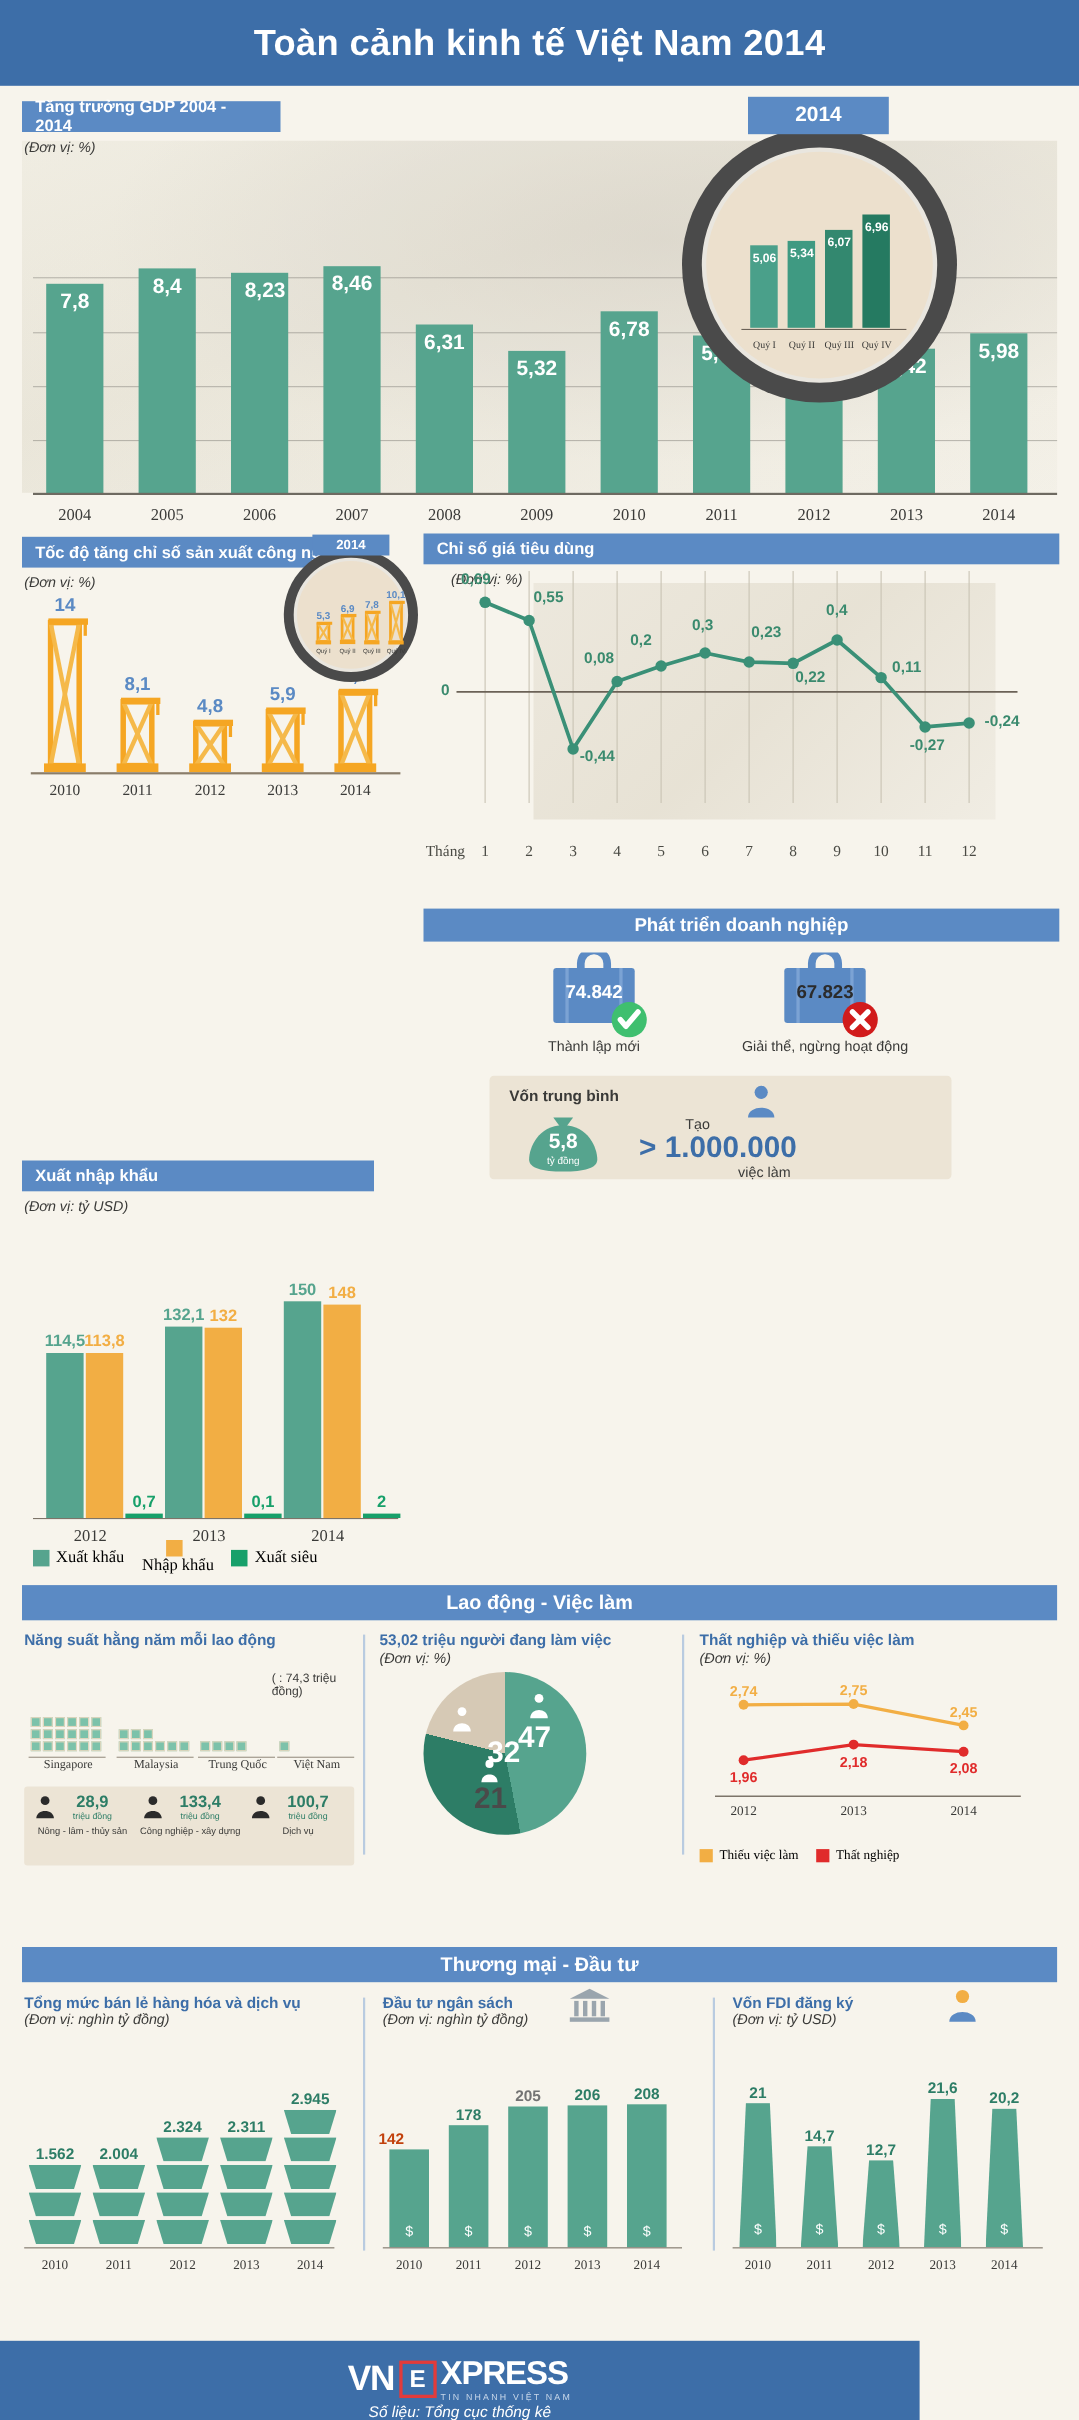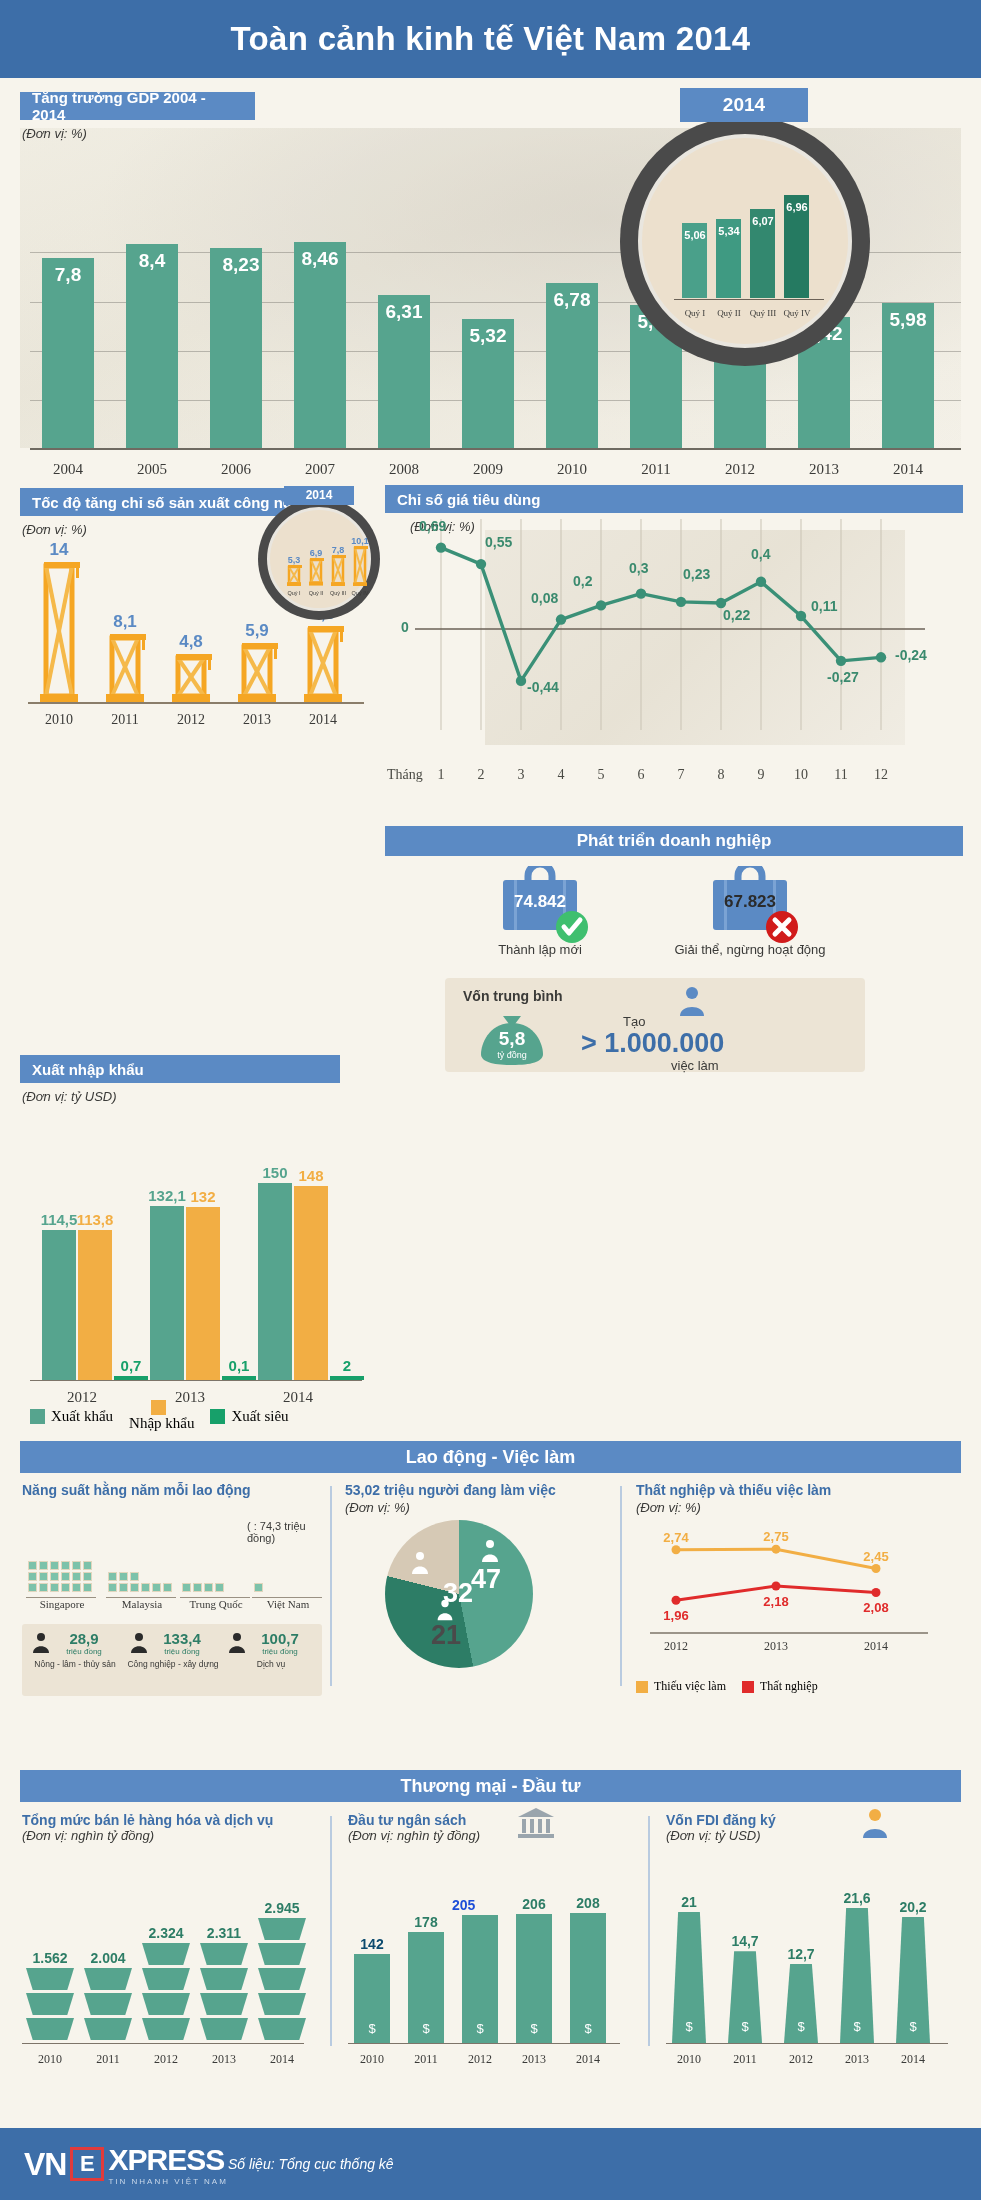--- a/index.html
+++ b/index.html
@@ -83,22 +83,22 @@
 
   .pie-wrap { position:absolute; }
   .pie { width:148px; height:148px; border-radius:50%;
          background:conic-gradient(#56a48e 0deg 169deg, #2d7d66 169deg 284deg, #d6c9b5 284deg 360deg); }
   .pie-num { position:absolute; color:#fff; font-weight:bold; font-size:27px; }
 
   
   .ti-col { position:absolute; }
 
   
-  .ftr { position:absolute; left:0; bottom:0; width:981px; height:72px; background:#3d6ea8;
-         display:flex; align-items:center; justify-content:flex-start; padding:0 24px; }
+  .ftr { position:absolute; left:0; bottom:0; width:836px; height:72px; background:#3d6ea8;
+         display:flex; align-items:center; justify-content:flex-end; padding:0 24px;flex-direction:column; }
   .logo { display:flex; align-items:center; gap:4px; }
   .logo .vn { color:#fff; font-size:32px; font-weight:bold; letter-spacing:-1px; }
   .logo .box { width:34px; height:34px; border:3px solid #e23b3b; display:flex; align-items:center;
                justify-content:center; color:#fff; font-size:22px; font-weight:bold; }
   .src { color:#fff; font-size:14px; font-style:italic; }
 </style>
 </head>
 <body>
 
 <div class="page">
@@ -660,35 +660,35 @@
       <rect x="22" y="13" width="4" height="14" fill="#9aa5ad"></rect>
         <rect x="30" y="13" width="4" height="14" fill="#9aa5ad"></rect>
       <rect x="2" y="28" width="36" height="4" fill="#9aa5ad"></rect>
     </svg>
     <div id="budgetChart" style="position:relative;height:220px;margin-top:6px;">
         <div style="position: absolute; left: 6px; bottom: 26px; width: 36px; height: 88.75px; background: rgb(86, 164, 142);">
           <svg width="16" height="18" viewBox="0 0 16 18" style="position:absolute;left:10px;bottom:6px;">
       <text x="8" y="14" font-size="13" fill="#fff" text-anchor="middle" font-family="Liberation Sans,sans-serif">$</text>
           </svg>
         </div>
-        <div style="position: absolute; left: -4px; bottom: 116.75px; width: 56px; text-align: center; color: #0c4a6e; font-weight: bold; font-size: 14px;">142</div>
+        <div style="position: absolute; left: -4px; bottom: 116.75px; width: 56px; color: #c2410c; font-weight: bold; font-size: 14px;">142</div>
         <div style="position: absolute; left: -4px; bottom: 2px; width: 56px; text-align: center; font-size: 12px; color: rgb(58, 58, 56); font-family: &quot;Liberation Serif&quot;, serif;">2010</div>
         <div style="position: absolute; left: 60px; bottom: 26px; width: 36px; height: 111.25px; background: rgb(86, 164, 142);">
           <svg width="16" height="18" viewBox="0 0 16 18" style="position:absolute;left:10px;bottom:6px;">
       <text x="8" y="14" font-size="13" fill="#fff" text-anchor="middle" font-family="Liberation Sans,sans-serif">$</text>
           </svg>
         </div>
         <div style="position: absolute; left: 50px; bottom: 139.25px; width: 56px; text-align: center; color: rgb(45, 125, 102); font-weight: bold; font-size: 14px;">178</div>
         <div style="position: absolute; left: 50px; bottom: 2px; width: 56px; text-align: center; font-size: 12px; color: rgb(58, 58, 56); font-family: &quot;Liberation Serif&quot;, serif;">2011</div>
         <div style="position: absolute; left: 114px; bottom: 26px; width: 36px; height: 128.125px; background: rgb(86, 164, 142);">
           <svg width="16" height="18" viewBox="0 0 16 18" style="position:absolute;left:10px;bottom:6px;">
       <text x="8" y="14" font-size="13" fill="#fff" text-anchor="middle" font-family="Liberation Sans,sans-serif">$</text>
           </svg>
         </div>
-        <div style="position: absolute; left: 104px; bottom: 156.125px; width: 56px; color: #1d4ed8; font-weight: bold; font-size: 14px;">205</div>
+        <div style="position: absolute; left: 104px; bottom: 156.125px; width: 56px; text-align: center; color: #737373; font-weight: bold; font-size: 14px;">205</div>
         <div style="position: absolute; left: 104px; bottom: 2px; width: 56px; text-align: center; font-size: 12px; color: rgb(58, 58, 56); font-family: &quot;Liberation Serif&quot;, serif;">2012</div>
         <div style="position: absolute; left: 168px; bottom: 26px; width: 36px; height: 128.75px; background: rgb(86, 164, 142);">
           <svg width="16" height="18" viewBox="0 0 16 18" style="position:absolute;left:10px;bottom:6px;">
       <text x="8" y="14" font-size="13" fill="#fff" text-anchor="middle" font-family="Liberation Sans,sans-serif">$</text>
           </svg>
         </div>
         <div style="position: absolute; left: 158px; bottom: 156.75px; width: 56px; text-align: center; color: rgb(45, 125, 102); font-weight: bold; font-size: 14px;">206</div>
         <div style="position: absolute; left: 158px; bottom: 2px; width: 56px; text-align: center; font-size: 12px; color: rgb(58, 58, 56); font-family: &quot;Liberation Serif&quot;, serif;">2013</div>
         <div style="position: absolute; left: 222px; bottom: 26px; width: 36px; height: 130px; background: rgb(86, 164, 142);">
           <svg width="16" height="18" viewBox="0 0 16 18" style="position:absolute;left:10px;bottom:6px;">

